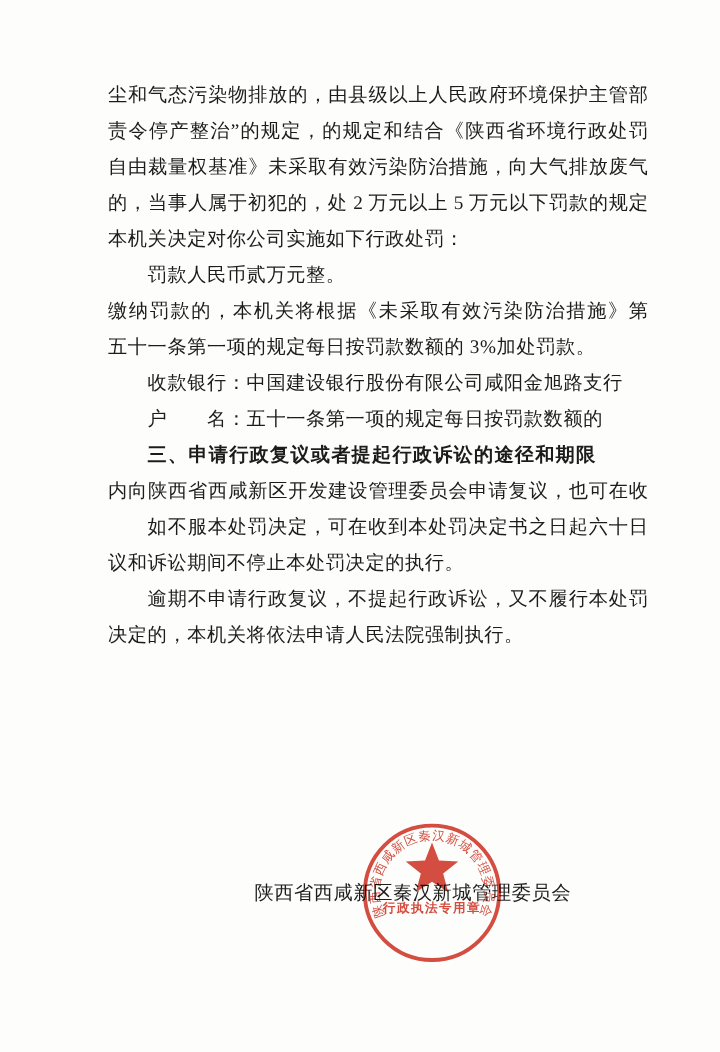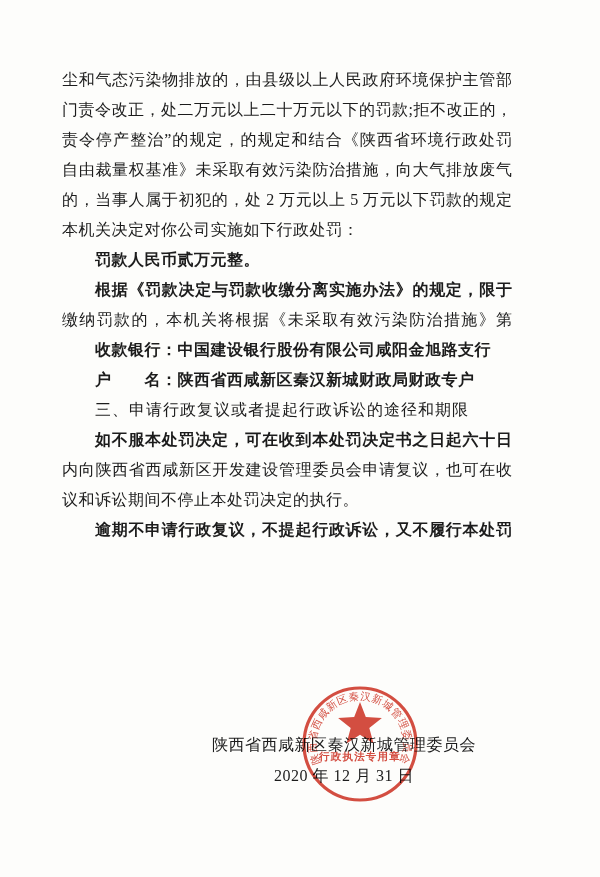--- a/index.html
+++ b/index.html
@@ -3,27 +3,27 @@
 <meta charset="utf-8">
 <style>
   html,body { margin:0; padding:0; background:#e8e8e8; }
   .page {
     position:relative; width:600px; height:877px; margin:0 auto;
     background:#fdfdfb; overflow:hidden;
     font-family:"Liberation Serif","DejaVu Serif",serif;
     color:#1c1c1c;
   }
   
-  .body-text { position:absolute; left:62px; top:65px; width:450px; }
+  .body-text { position:absolute; left:90px; top:65px; width:450px; }
   .line {
     height:30px; line-height:30px; font-size:16px; letter-spacing:.5px;
     white-space:nowrap; text-rendering:optimizeLegibility;
   }
-  .line.in { padding-left:33px;font-weight:bold; }
-  .line.b  { font-weight:normal; letter-spacing:1px; }
+  .line.in { padding-left:33px; }
+  .line.b  { font-weight:bold; letter-spacing:1px; }
   .line.j  {
     white-space:normal; letter-spacing:0;
     text-align:justify; text-align-last:justify;
     text-justify:inter-character;
   }
   
   .footer {
     position:absolute; top:729px; left:212px; width:264px;
     text-align:center; font-size:16px; line-height:31px; letter-spacing:.5px;
     white-space:nowrap;
@@ -40,40 +40,39 @@
   .seal .ring-text { font-size:10.5px; letter-spacing:.6px; }
   .seal .banner-text { font-size:10.5px; letter-spacing:1.2px; font-weight:bold; }
 </style>
 </head>
 <body>
 
 <div class="page">
 
   <div class="body-text" id="doc-lines">
       <div class="line j">尘和气态污染物排放的，由县级以上人民政府环境保护主管部</div>
-      <div class="line j">门责令改正，处二万元以上二十万元以下的罚款;拒不改正的，</div>
       <div class="line j">责令停产整治”的规定，的规定和结合《陕西省环境行政处罚</div>
       <div class="line j">自由裁量权基准》未采取有效污染防治措施，向大气排放废气</div>
       <div class="line j">的，当事人属于初犯的，处 2 万元以上 5 万元以下罚款的规定</div>
       <div class="line">本机关决定对你公司实施如下行政处罚：</div>
       <div class="line in">罚款人民币贰万元整。</div>
-      <div class="line in j">根据《罚款决定与罚款收缴分离实施办法》的规定，限于</div>
       <div class="line j">缴纳罚款的，本机关将根据《未采取有效污染防治措施》第</div>
+      <div class="line">五十一条第一项的规定每日按罚款数额的 3%加处罚款。</div>
       <div class="line in">收款银行：中国建设银行股份有限公司咸阳金旭路支行</div>
-      <div class="line in">户　　名：陕西省西咸新区秦汉新城财政局财政专户</div>
+      <div class="line in">户　　名：五十一条第一项的规定每日按罚款数额的</div>
       <div class="line in b">三、申请行政复议或者提起行政诉讼的途径和期限</div>
+      <div class="line j">内向陕西省西咸新区开发建设管理委员会申请复议，也可在收</div>
       <div class="line in j">如不服本处罚决定，可在收到本处罚决定书之日起六十日</div>
-      <div class="line j">内向陕西省西咸新区开发建设管理委员会申请复议，也可在收</div>
       <div class="line">议和诉讼期间不停止本处罚决定的执行。</div>
       <div class="line in j">逾期不申请行政复议，不提起行政诉讼，又不履行本处罚</div>
+      <div class="line">决定的，本机关将依法申请人民法院强制执行。</div>
     </div>
 
   <div class="footer">
     <div>陕西省西咸新区秦汉新城管理委员会</div>
-    <div>2020 年 12 月 31 日</div>
   </div>
 
   <svg class="seal" viewBox="0 0 135 135" aria-hidden="true">
     <circle cx="67" cy="67" r="56" fill="none" stroke="#cf3527" stroke-width="3.2"></circle>
     <polygon fill="#cf3527" points="67,25 72.8,40.1 88.9,40.9 76.3,51.0 80.5,66.6 67,57.8 53.5,66.6 57.7,51.0 45.1,40.9 61.2,40.1"></polygon>
     <path id="sealArc" fill="none" d="M 25.7 82.0 A 44 44 0 1 1 108.3 82.0"></path>
     <text class="ring-text">
       <textPath href="#sealArc" startOffset="50%" text-anchor="middle">陕西省西咸新区秦汉新城管理委员会</textPath>
     </text>
     <text class="banner-text" x="67" y="83" text-anchor="middle">行政执法专用章</text>

